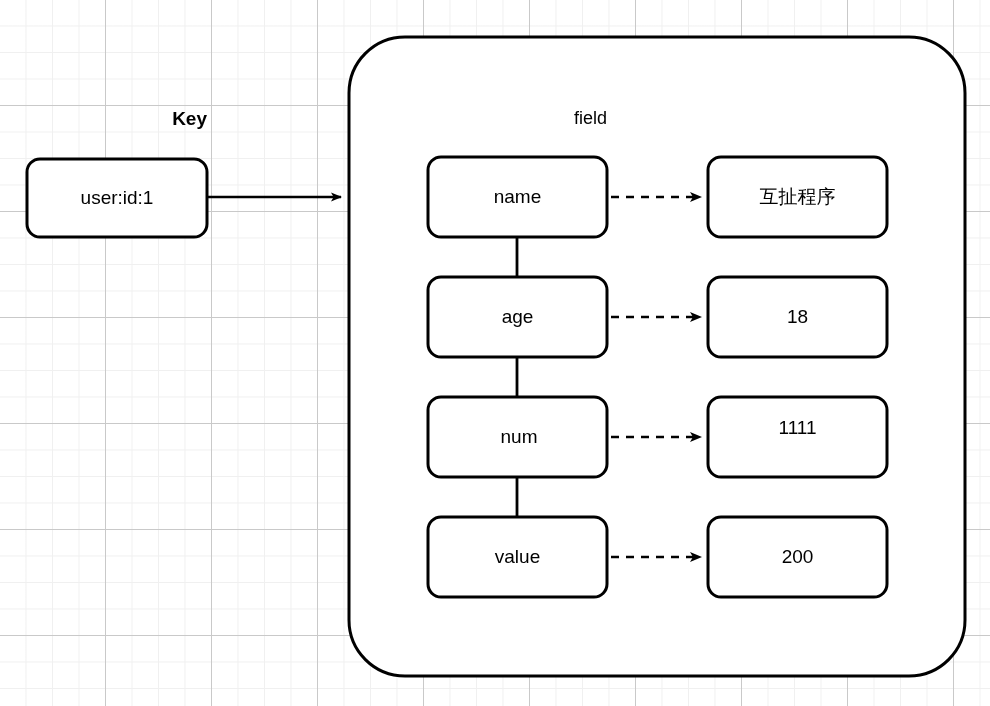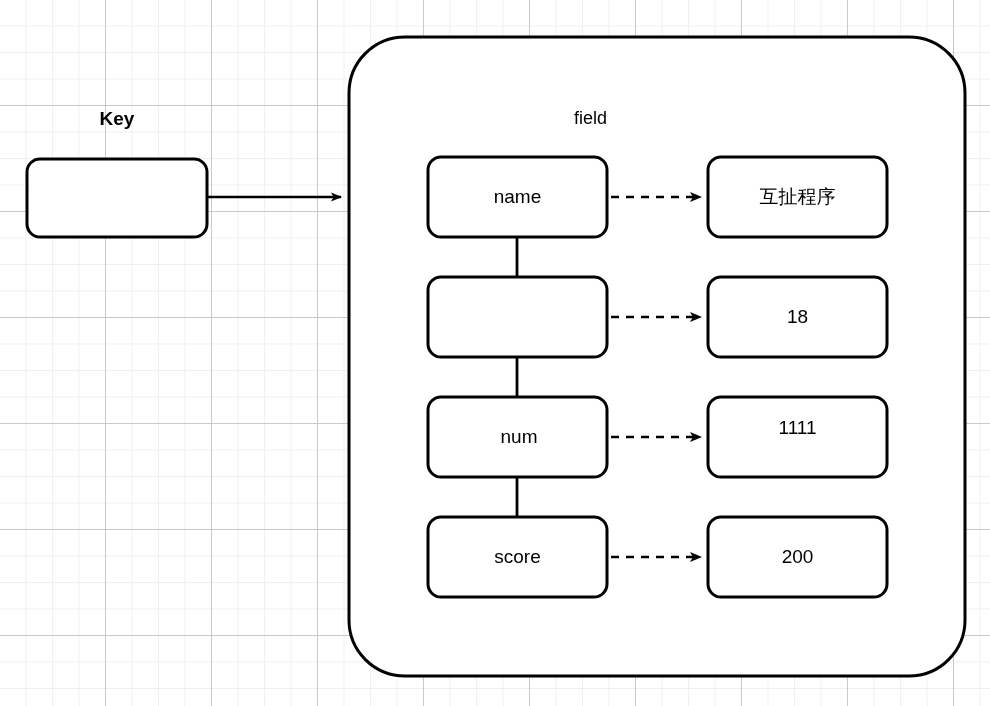--- a/index.html
+++ b/index.html
@@ -53,21 +53,21 @@
   .col-header {
     position: absolute;
     text-align: right;
     color: #000000;
     font-size: 18px;
     white-space: nowrap;
   }
 
   .key-title {
     position: absolute;
-    text-align: center;
+    text-align: right;
     color: #000000;
     font-size: 19px;
     font-weight: bold;
     white-space: nowrap;
   }
 </style>
 </head>
 <body>
 
 <div id="canvas">
@@ -103,25 +103,27 @@
     <rect x="708" y="517" width="179" height="80" rx="13" ry="13" fill="#ffffff" stroke="#000000" stroke-width="3"></rect>
 
     <line x1="611" y1="197" x2="701" y2="197" stroke="#000000" stroke-width="2.6" stroke-dasharray="8 7" marker-end="url(#arrowDashed)"></line>
     <line x1="611" y1="317" x2="701" y2="317" stroke="#000000" stroke-width="2.6" stroke-dasharray="8 7" marker-end="url(#arrowDashed)"></line>
     <line x1="611" y1="437" x2="701" y2="437" stroke="#000000" stroke-width="2.6" stroke-dasharray="8 7" marker-end="url(#arrowDashed)"></line>
     <line x1="611" y1="557" x2="701" y2="557" stroke="#000000" stroke-width="2.6" stroke-dasharray="8 7" marker-end="url(#arrowDashed)"></line>
   </svg>
 
   <div class="key-title" style="left:27px; top:108px; width:180px;">Key</div>
 
+  <div class="node-text" style="left:27px; top:159px; width:180px; height:78px;">user:id:1</div>
 
   <div class="col-header" style="left:428px; top:108px; width:179px;">field</div>
 
   <div class="node-text" style="left:428px; top:157px; width:179px; height:80px;">name</div>
+  <div class="node-text" style="left:428px; top:277px; width:179px; height:80px;">age</div>
   <div class="node-text" style="left:428px; top:397px; width:182px; height:80px;">num</div>
-  <div class="node-text" style="left:428px; top:517px; width:179px; height:80px;">score</div>
+  <div class="node-text" style="left:428px; top:517px; width:179px; height:80px;">value</div>
 
   <div class="node-text" style="left:708px; top:157px; width:179px; height:80px;">互扯程序</div>
   <div class="node-text" style="left:708px; top:277px; width:179px; height:80px;text-align:center;">18</div>
   <div class="node-text" style="left:708px; top:388px; width:179px; height:80px;text-align:right;">1111</div>
   <div class="node-text" style="left:708px; top:517px; width:179px; height:80px;">200</div>
 
 </div>
 
 </body></html>

